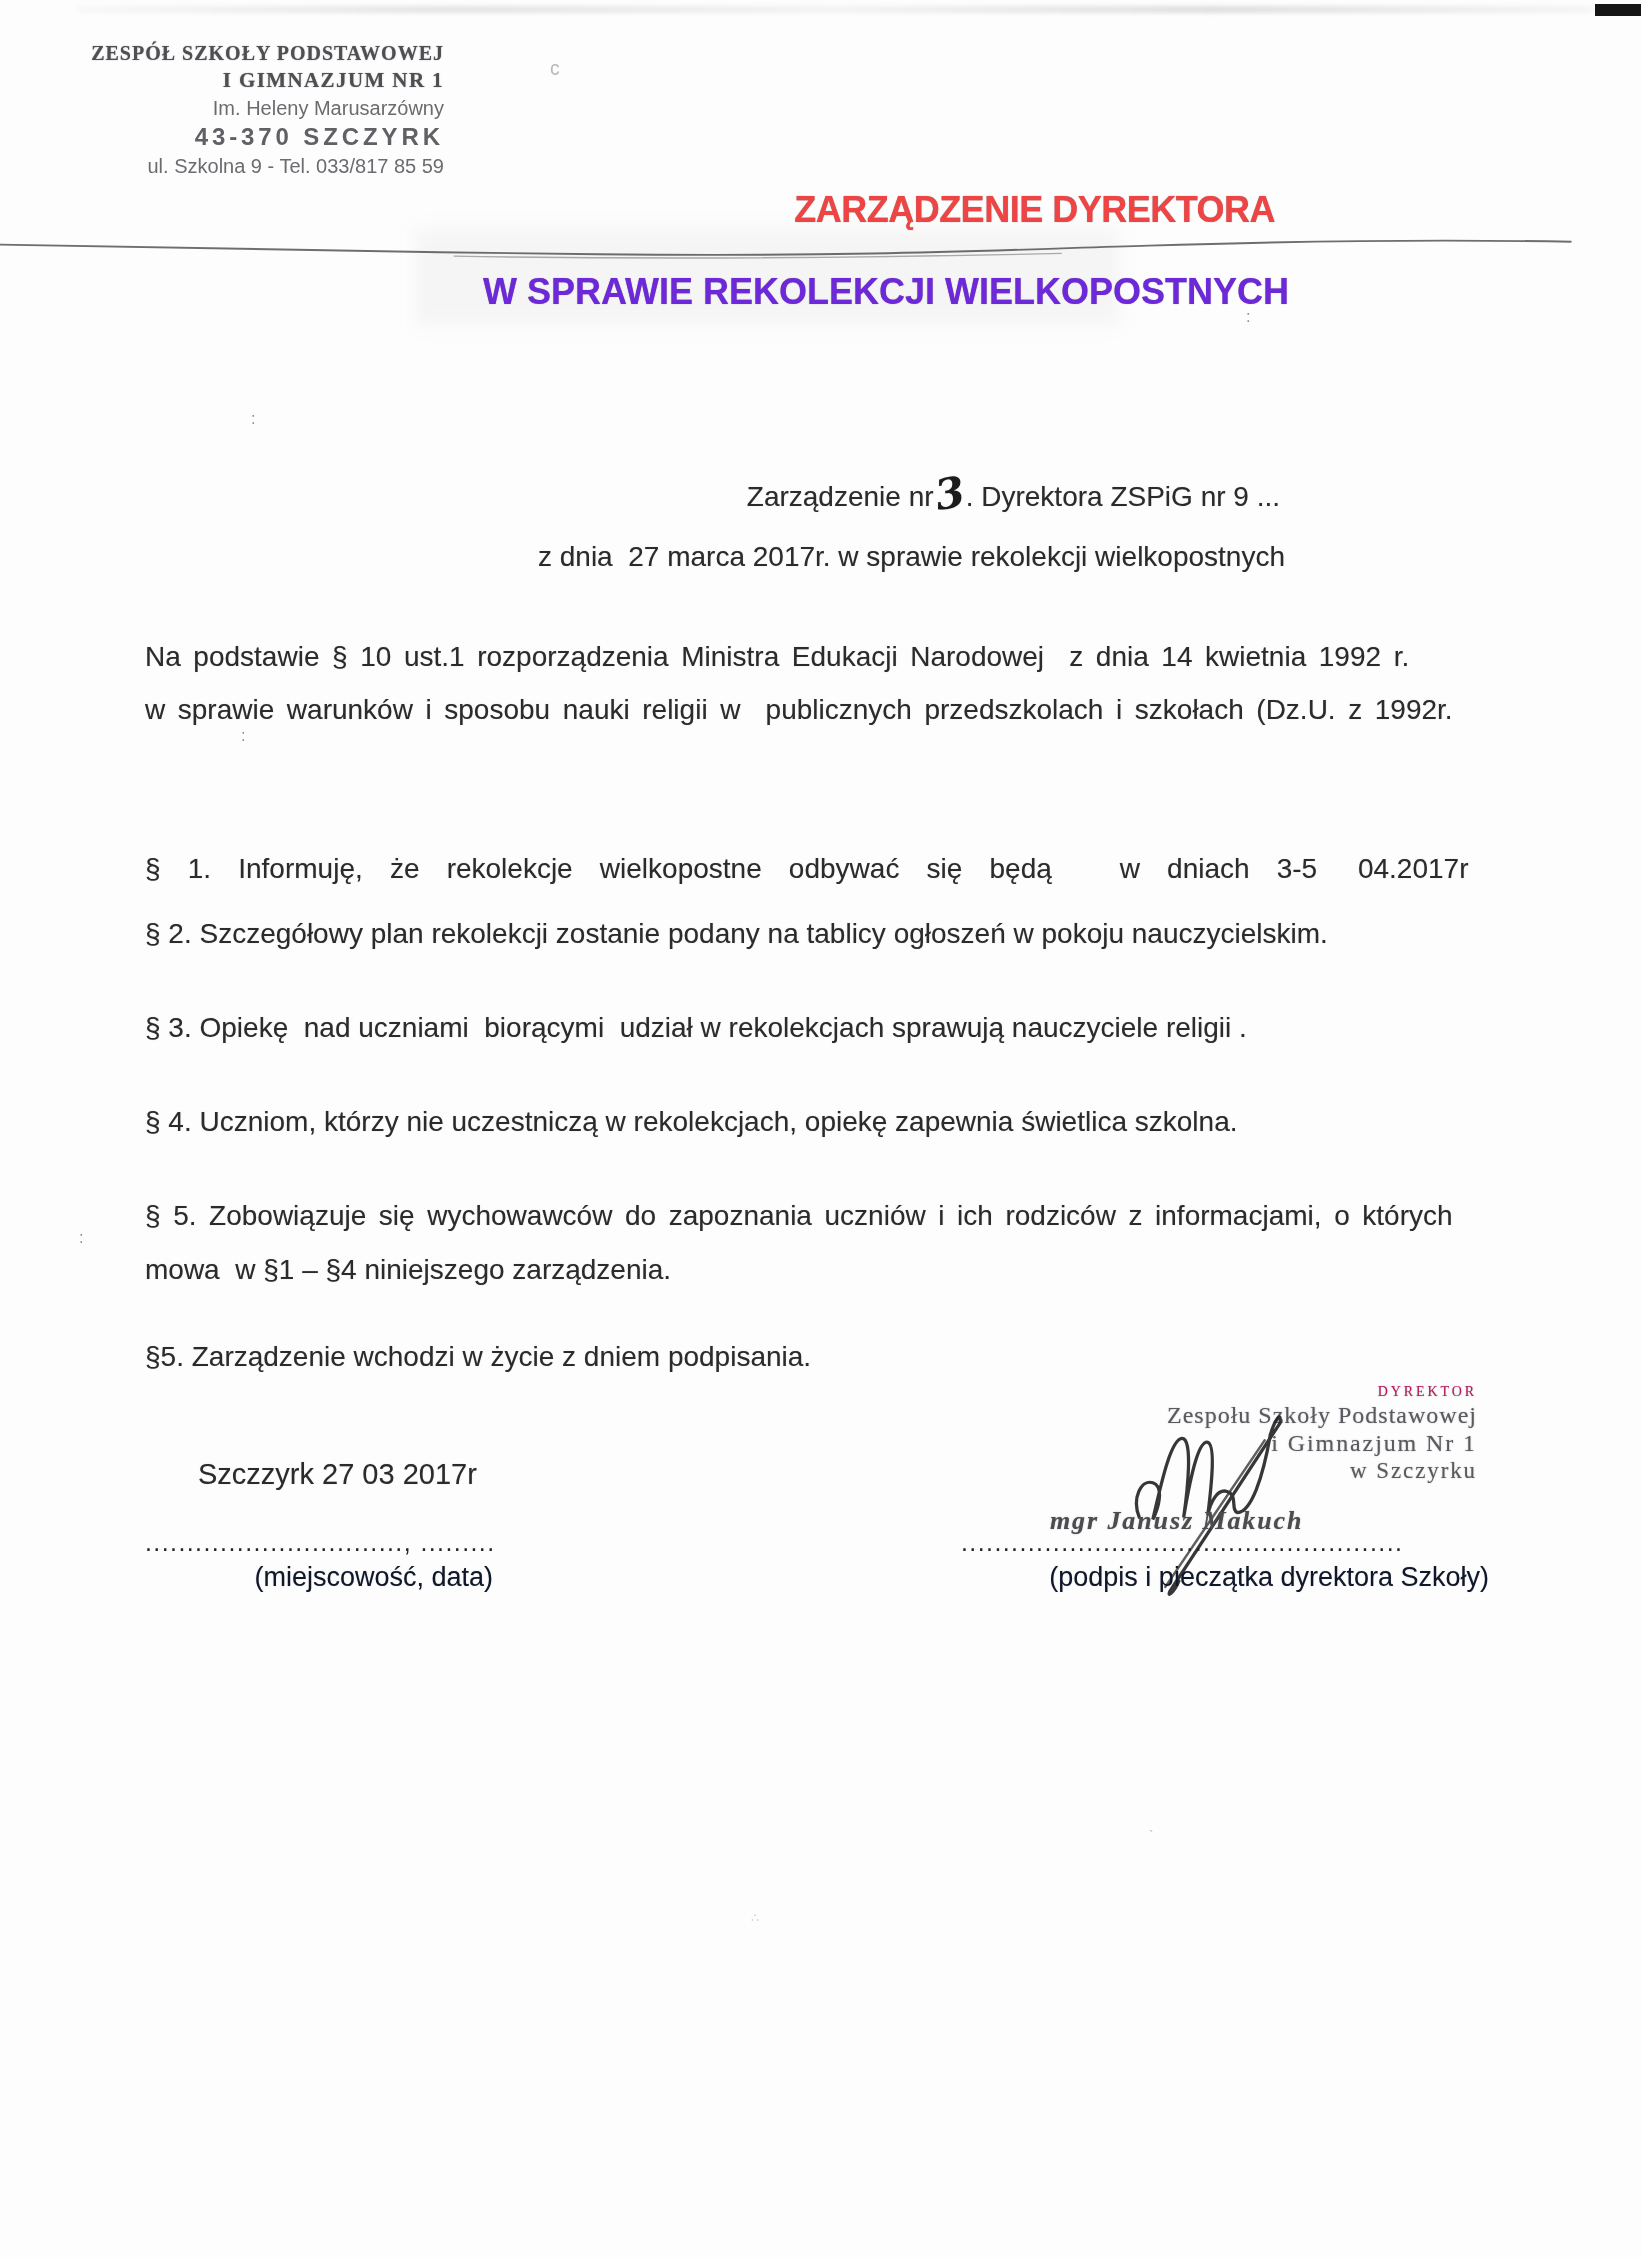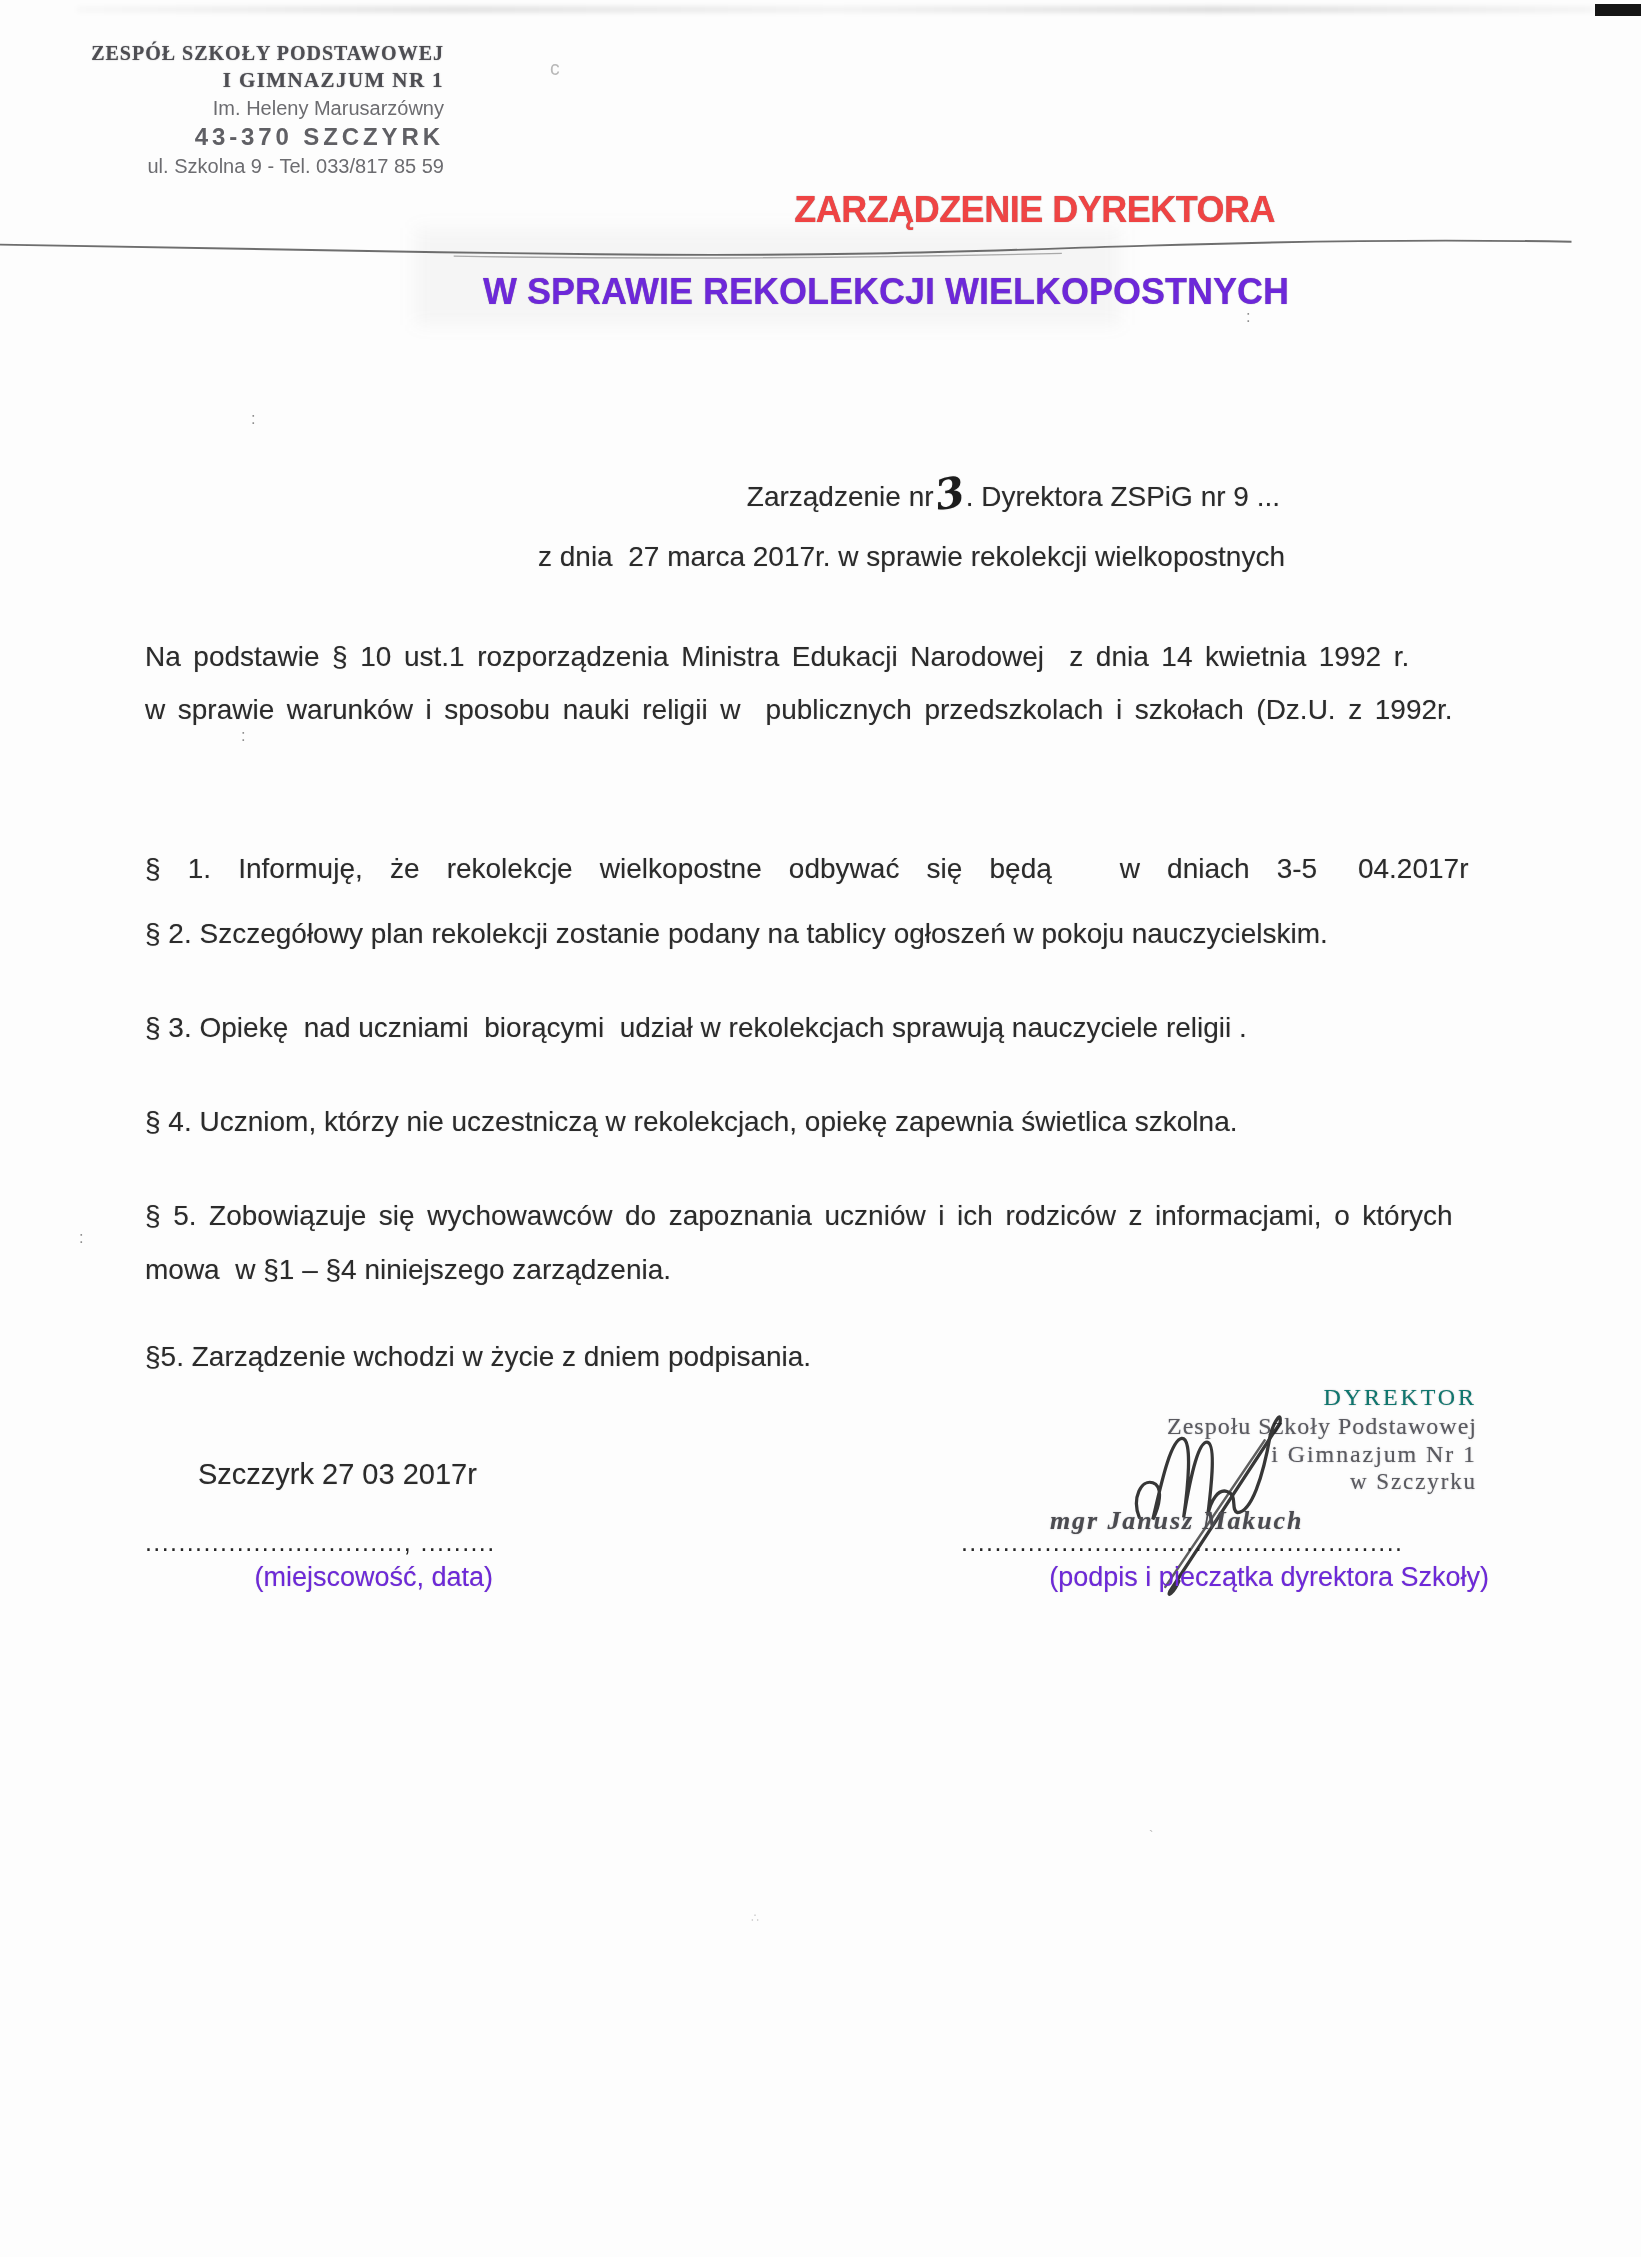--- a/index.html
+++ b/index.html
@@ -52,31 +52,31 @@
   .p2{top:918px;}
   .p3{top:1012px;}
   .p4{top:1106px;}
   .p5a{top:1200px;word-spacing:4.8px;}
   .p5b{top:1254px;}
   .p6{top:1341px;}
 
   
   .place-date{left:198px;top:1458px;font-size:29px;}
   .sig-stamp{left:985px;top:1384px;width:492px;color:#5a5a60;font-family:"Liberation Serif",serif;}
-  .ss1{font-size:24px;letter-spacing:2.9px;color:#0f766e;text-shadow:0 0 1.3px rgba(100,100,105,0.6);}
+  .ss1{font-size:14px;letter-spacing:2.9px;color:#be185d;text-shadow:0 0 1.3px rgba(100,100,105,0.6);}
   .ss2{font-size:24px;letter-spacing:1px;margin-top:1.9px;text-shadow:0 0 1.3px rgba(90,90,95,0.55);}
   .ss3{font-size:24px;letter-spacing:1.9px;margin-top:1px;text-shadow:0 0 1.3px rgba(90,90,95,0.55);}
   .ss4{font-size:23px;letter-spacing:1.9px;margin-top:1px;text-shadow:0 0 1.3px rgba(90,90,95,0.55);}
   .signer{left:1050px;top:1506px;font-family:"Liberation Serif",serif;font-style:italic;font-weight:bold;
     font-size:26px;letter-spacing:1.9px;color:#4b4b50;text-shadow:0 0 1.3px rgba(75,75,80,0.55);}
   .sig-svg{left:1110px;top:1398px;width:208px;height:212px;}
   .dots{font-size:25px;letter-spacing:1.4px;color:#262626;}
   .dots-left{left:145px;top:1528px;}
   .dots-right{left:961px;top:1528px;}
-  .caption{font-size:27px;color:#6d28d9;}
+  .caption{font-size:27px;color:#0f172a;}
   .caption-left{left:145px;top:1562px;width:348px;}
   .caption-right{left:948px;top:1562px;width:541px;}
 </style>
 </head>
 <body>
 
 <div class="page">
 
   <div class="abs top-smudge"></div>
   <div class="abs corner-bar"></div>

